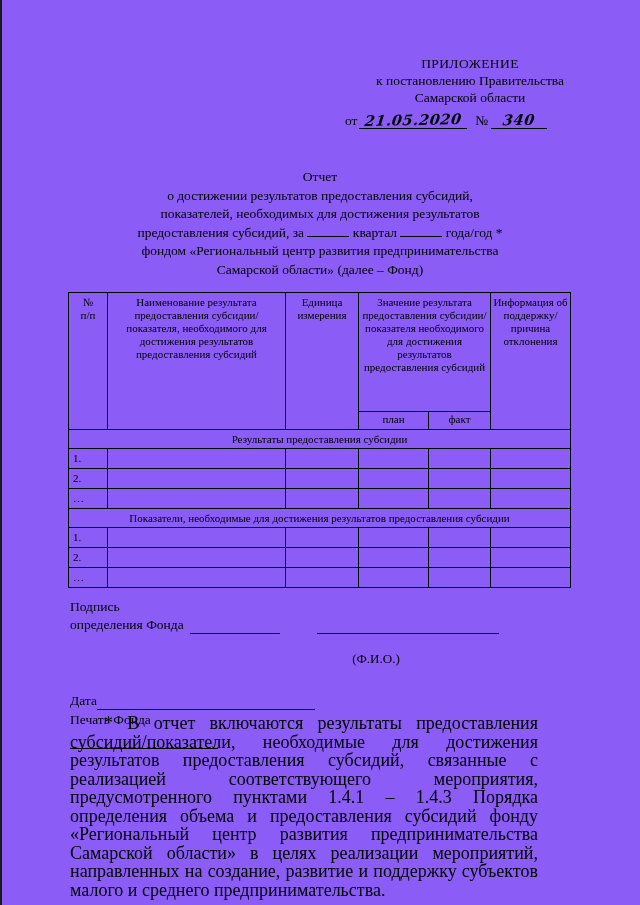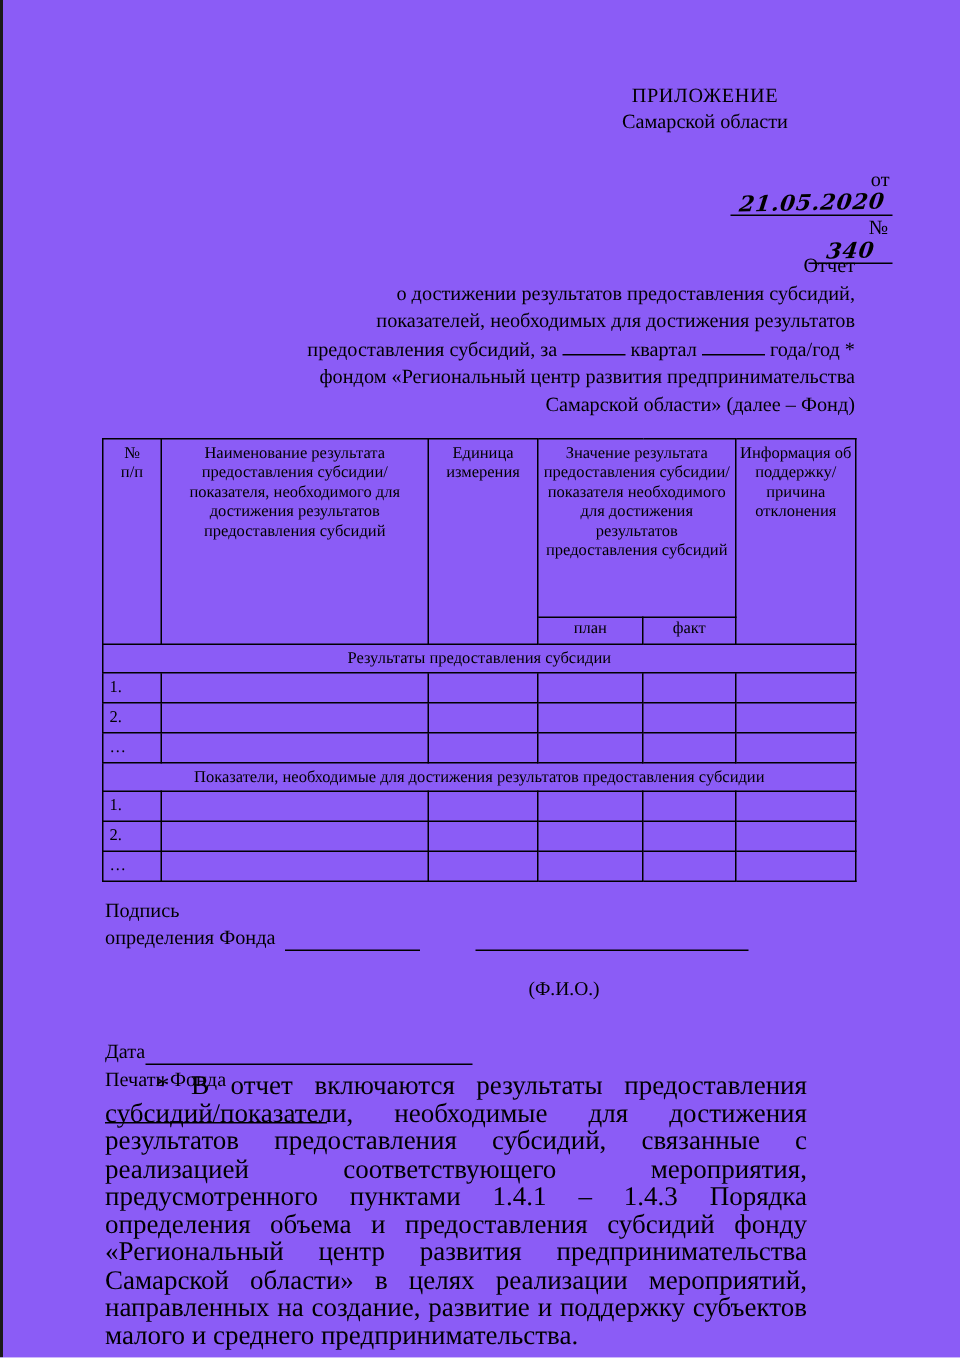--- a/index.html
+++ b/index.html
@@ -40,21 +40,20 @@
   .appendix-line { white-space: nowrap; }
 
   .decree-row {
     position: absolute;
     left: 345px;
     top: 112px;
     width: 250px;
     display: flex;
     align-items: flex-end;
     font-size: 13.5px;
-    flex-direction: column;
   }
   .decree-label { margin-right: 2px; }
   .hand {
     font-family: "DejaVu Serif", serif;
     font-style: italic;
     font-weight: bold;
     font-size: 14.5px;
     letter-spacing: 0.6px;
     transform: skewX(-8deg) rotate(-1.2deg);
     display: inline-block;
@@ -68,21 +67,21 @@
   .decree-date { width: 108px; }
   .decree-no-label { margin: 0 3px 0 8px; }
   .decree-no { width: 56px; }
 
   
   .doc-title {
     position: absolute;
     left: 70px;
     top: 168px;
     width: 500px;
-    text-align: right;
+    text-align: center;
     font-size: 13.5px;
     line-height: 18.5px;
   }
   .doc-title .t-main { display: block; }
   .blank-us {
     display: inline-block;
     border-bottom: 1px solid #000;
     width: 42px;
     vertical-align: baseline;
   }
@@ -202,20 +201,21 @@
 </style>
 </head>
 <body>
 
 <div class="page">
 
   <div class="edge-artifact"></div>
 
   <div class="appendix-block">
     <div class="appendix-title">ПРИЛОЖЕНИЕ</div>
+    <div class="appendix-line">к постановлению Правительства</div>
     <div class="appendix-line">Самарской области</div>
   </div>
 
   <div class="decree-row">
     <span class="decree-label">от</span>
     <span class="fill-line decree-date"><span class="hand">21.05.2020</span></span>
     <span class="decree-no-label">№</span>
     <span class="fill-line decree-no"><span class="hand">340</span></span>
   </div>
 

